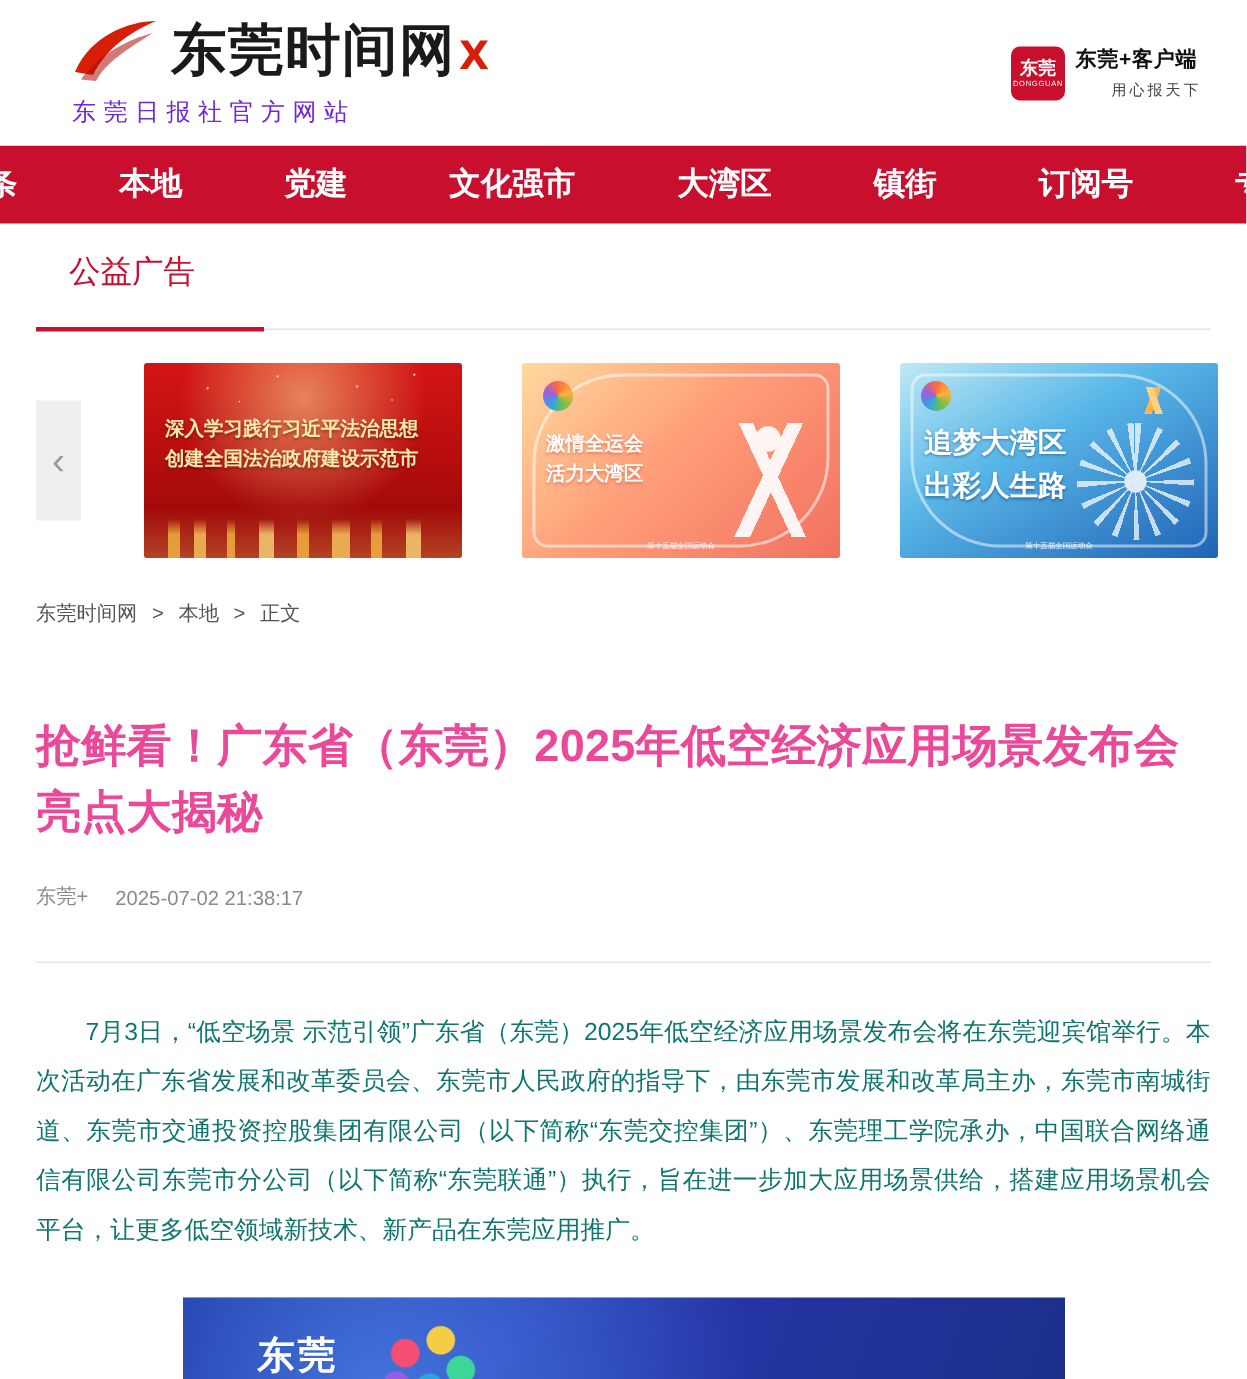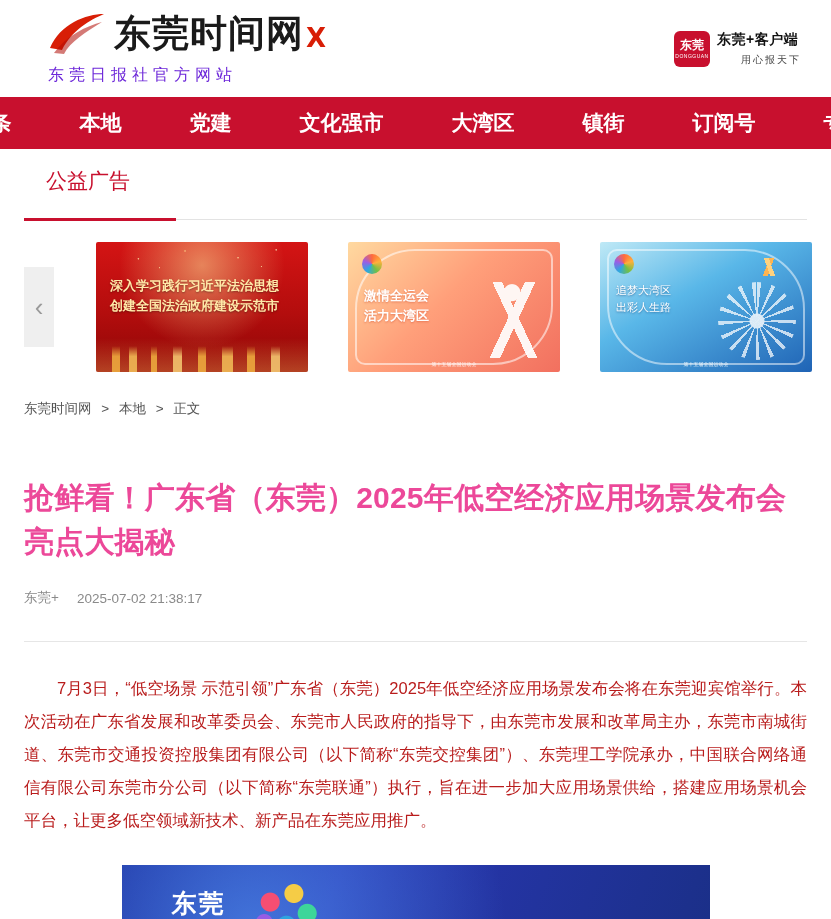--- a/index.html
+++ b/index.html
@@ -244,21 +244,21 @@
     background: linear-gradient(150deg, #bfe9f6 0%, #59b7e8 40%, #1f63b5 100%);
   }
   .slide-3 .frame {
     position: absolute; inset: 7px;
     border: 2px solid rgba(255,255,255,.5);
     border-radius: 10px 60px 10px 60px;
   }
   .slide-3 .txt {
     position: absolute; left: 16px; top: 40px;
     color: #ffffff;
-    font-size: 11px; font-weight: normal; line-height: 1.5;
+    font-size: 19px; font-weight: bold; line-height: 1.5;
     text-shadow: 0 1px 2px rgba(10,50,110,.5);
     text-align: center;
   }
   .slide-3 .logo-dot {
     position: absolute; left: 14px; top: 12px;
     width: 20px; height: 20px; border-radius: 50%;
     background: conic-gradient(#ff6a3d, #ffb03a, #76c043, #2ea7e0, #9b5de5, #ff6a3d);
   }
   .slide-3 .bloom {
     position: absolute; right: 16px; bottom: 12px;
@@ -309,21 +309,21 @@
   }
   .article-divider {
     border: 0;
     border-top: 1px solid #e6e6e6;
     margin: 34px 0 0 0;
   }
   .article-body {
     margin-top: 30px;
     font-size: 16.5px;
     line-height: 2.0;
-    color: #b91c1c;
+    color: #0f766e;
     text-align: justify;
     text-indent: 2em;
   }
   .article-figure {
     margin: 28px 0 0 0;
     display: flex;
     justify-content: center;
   }
   .figure-img {
     width: 588px;

